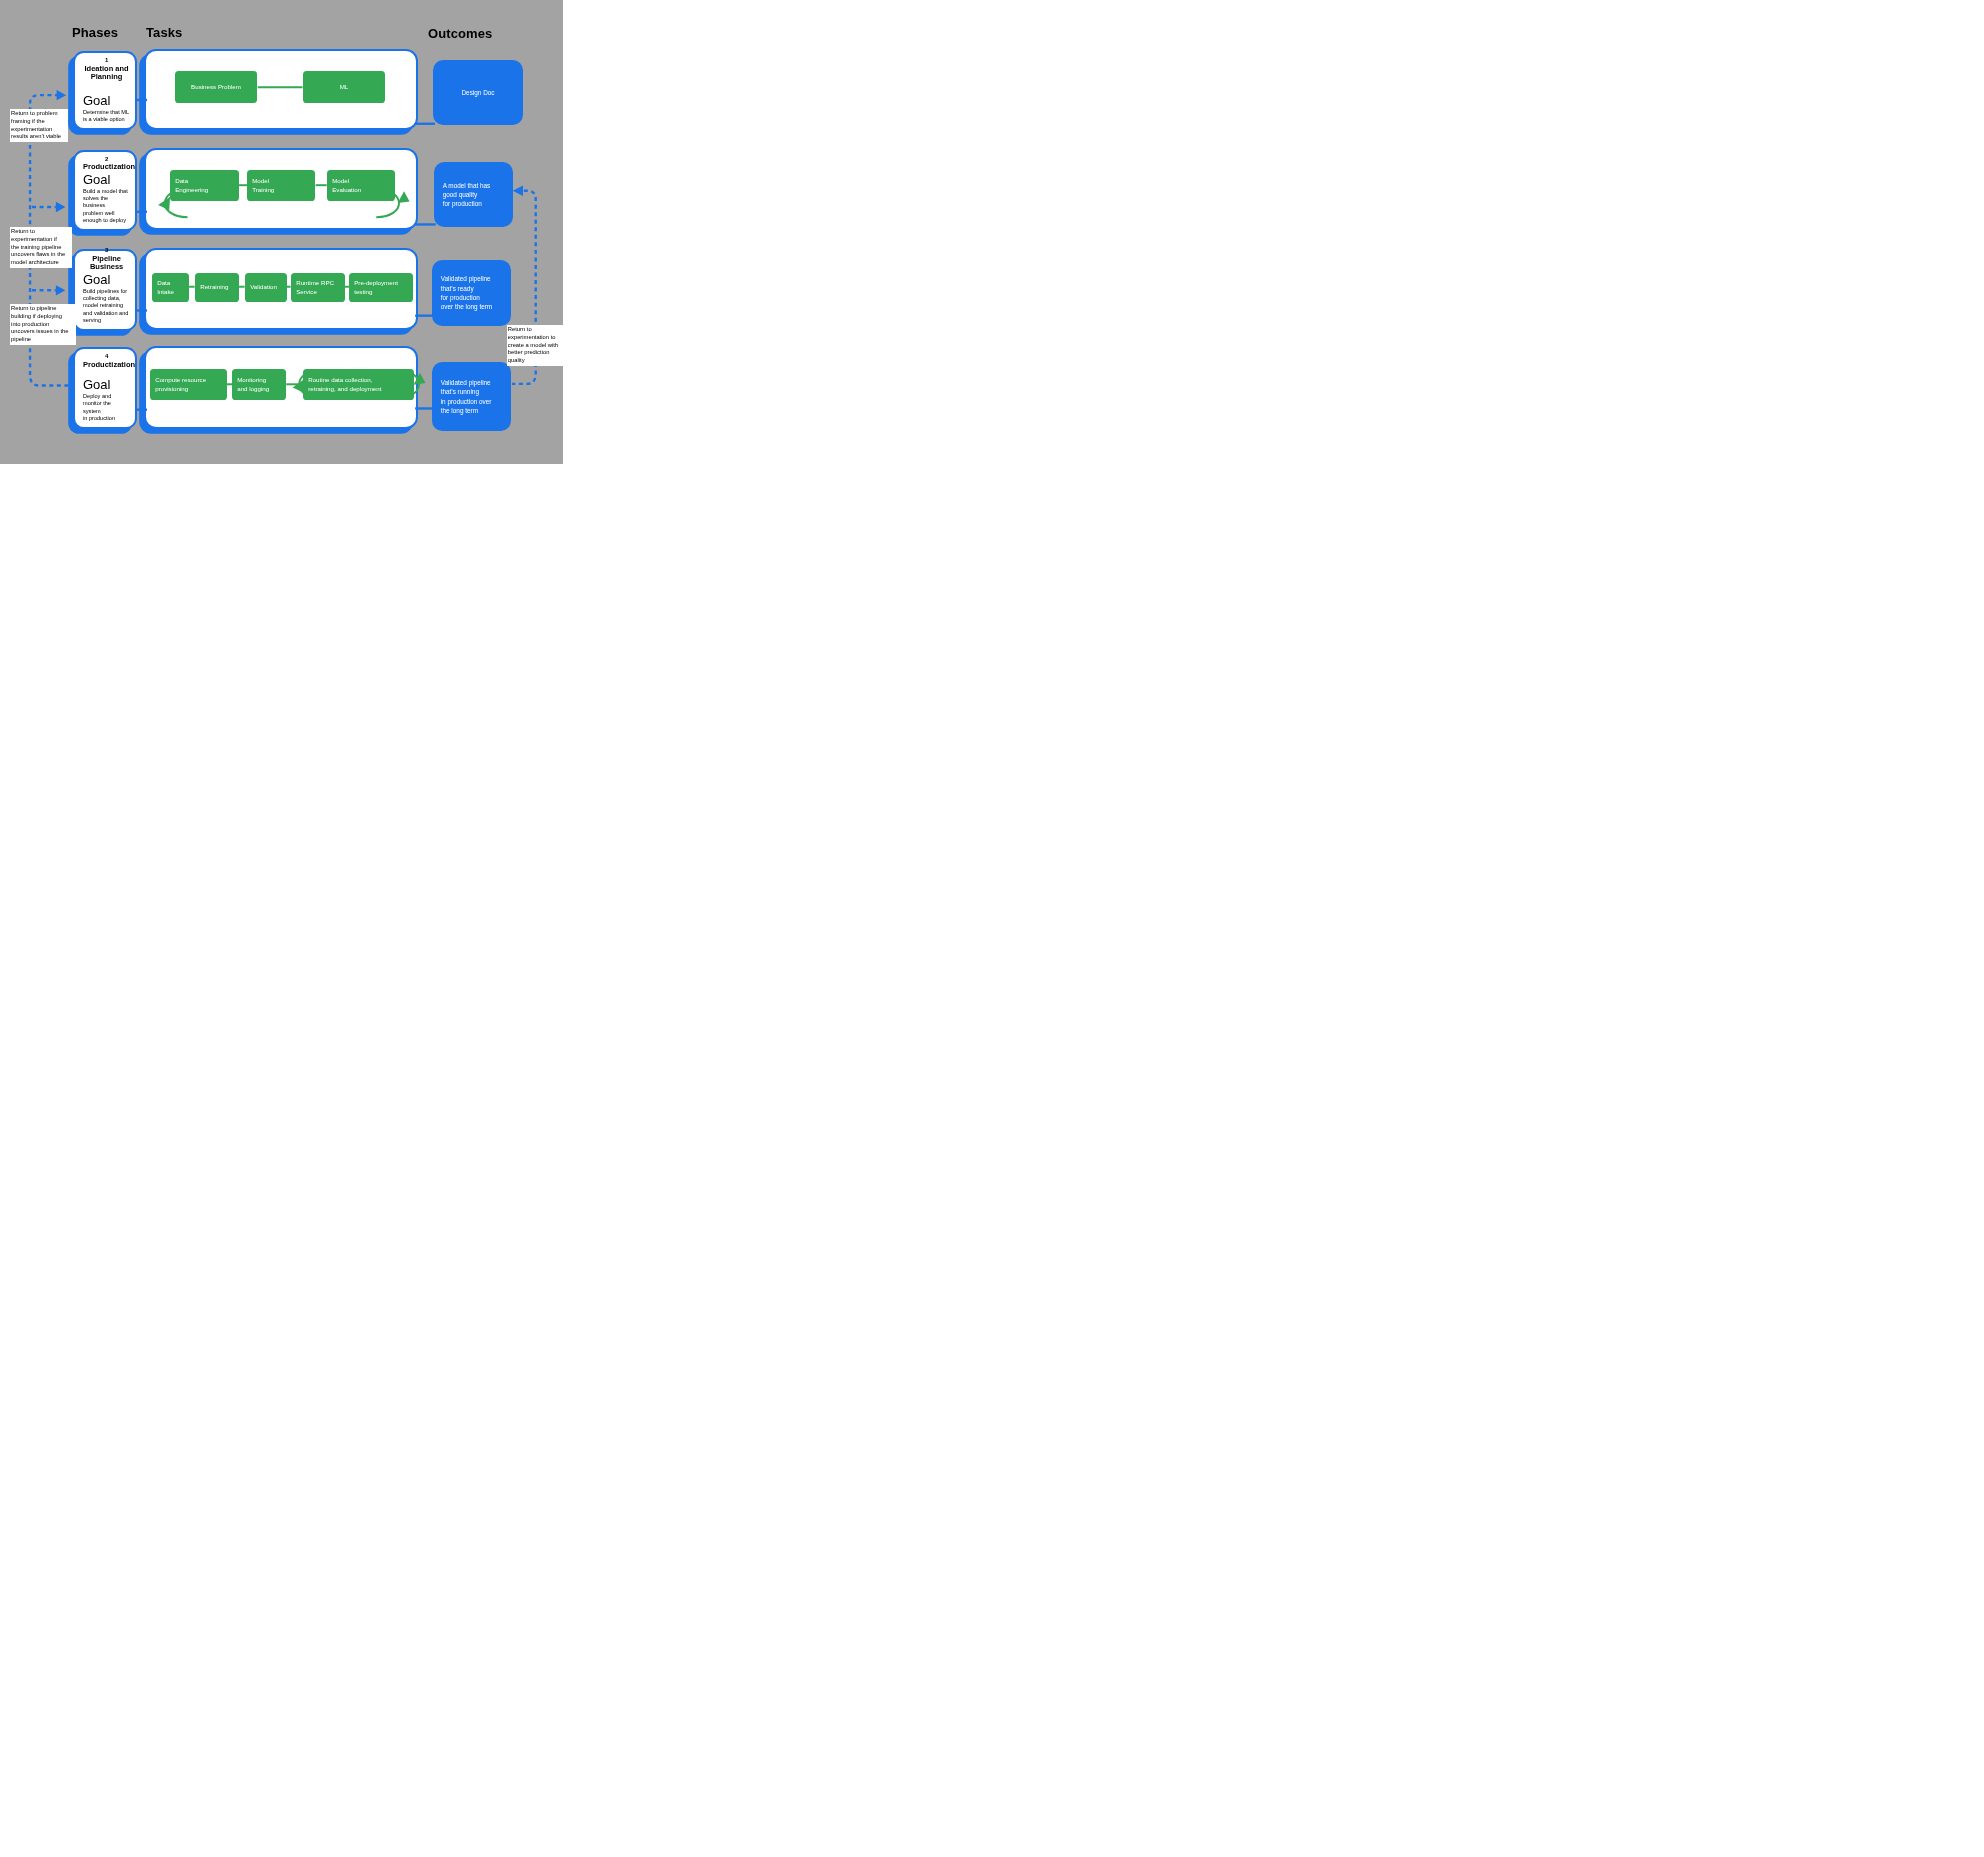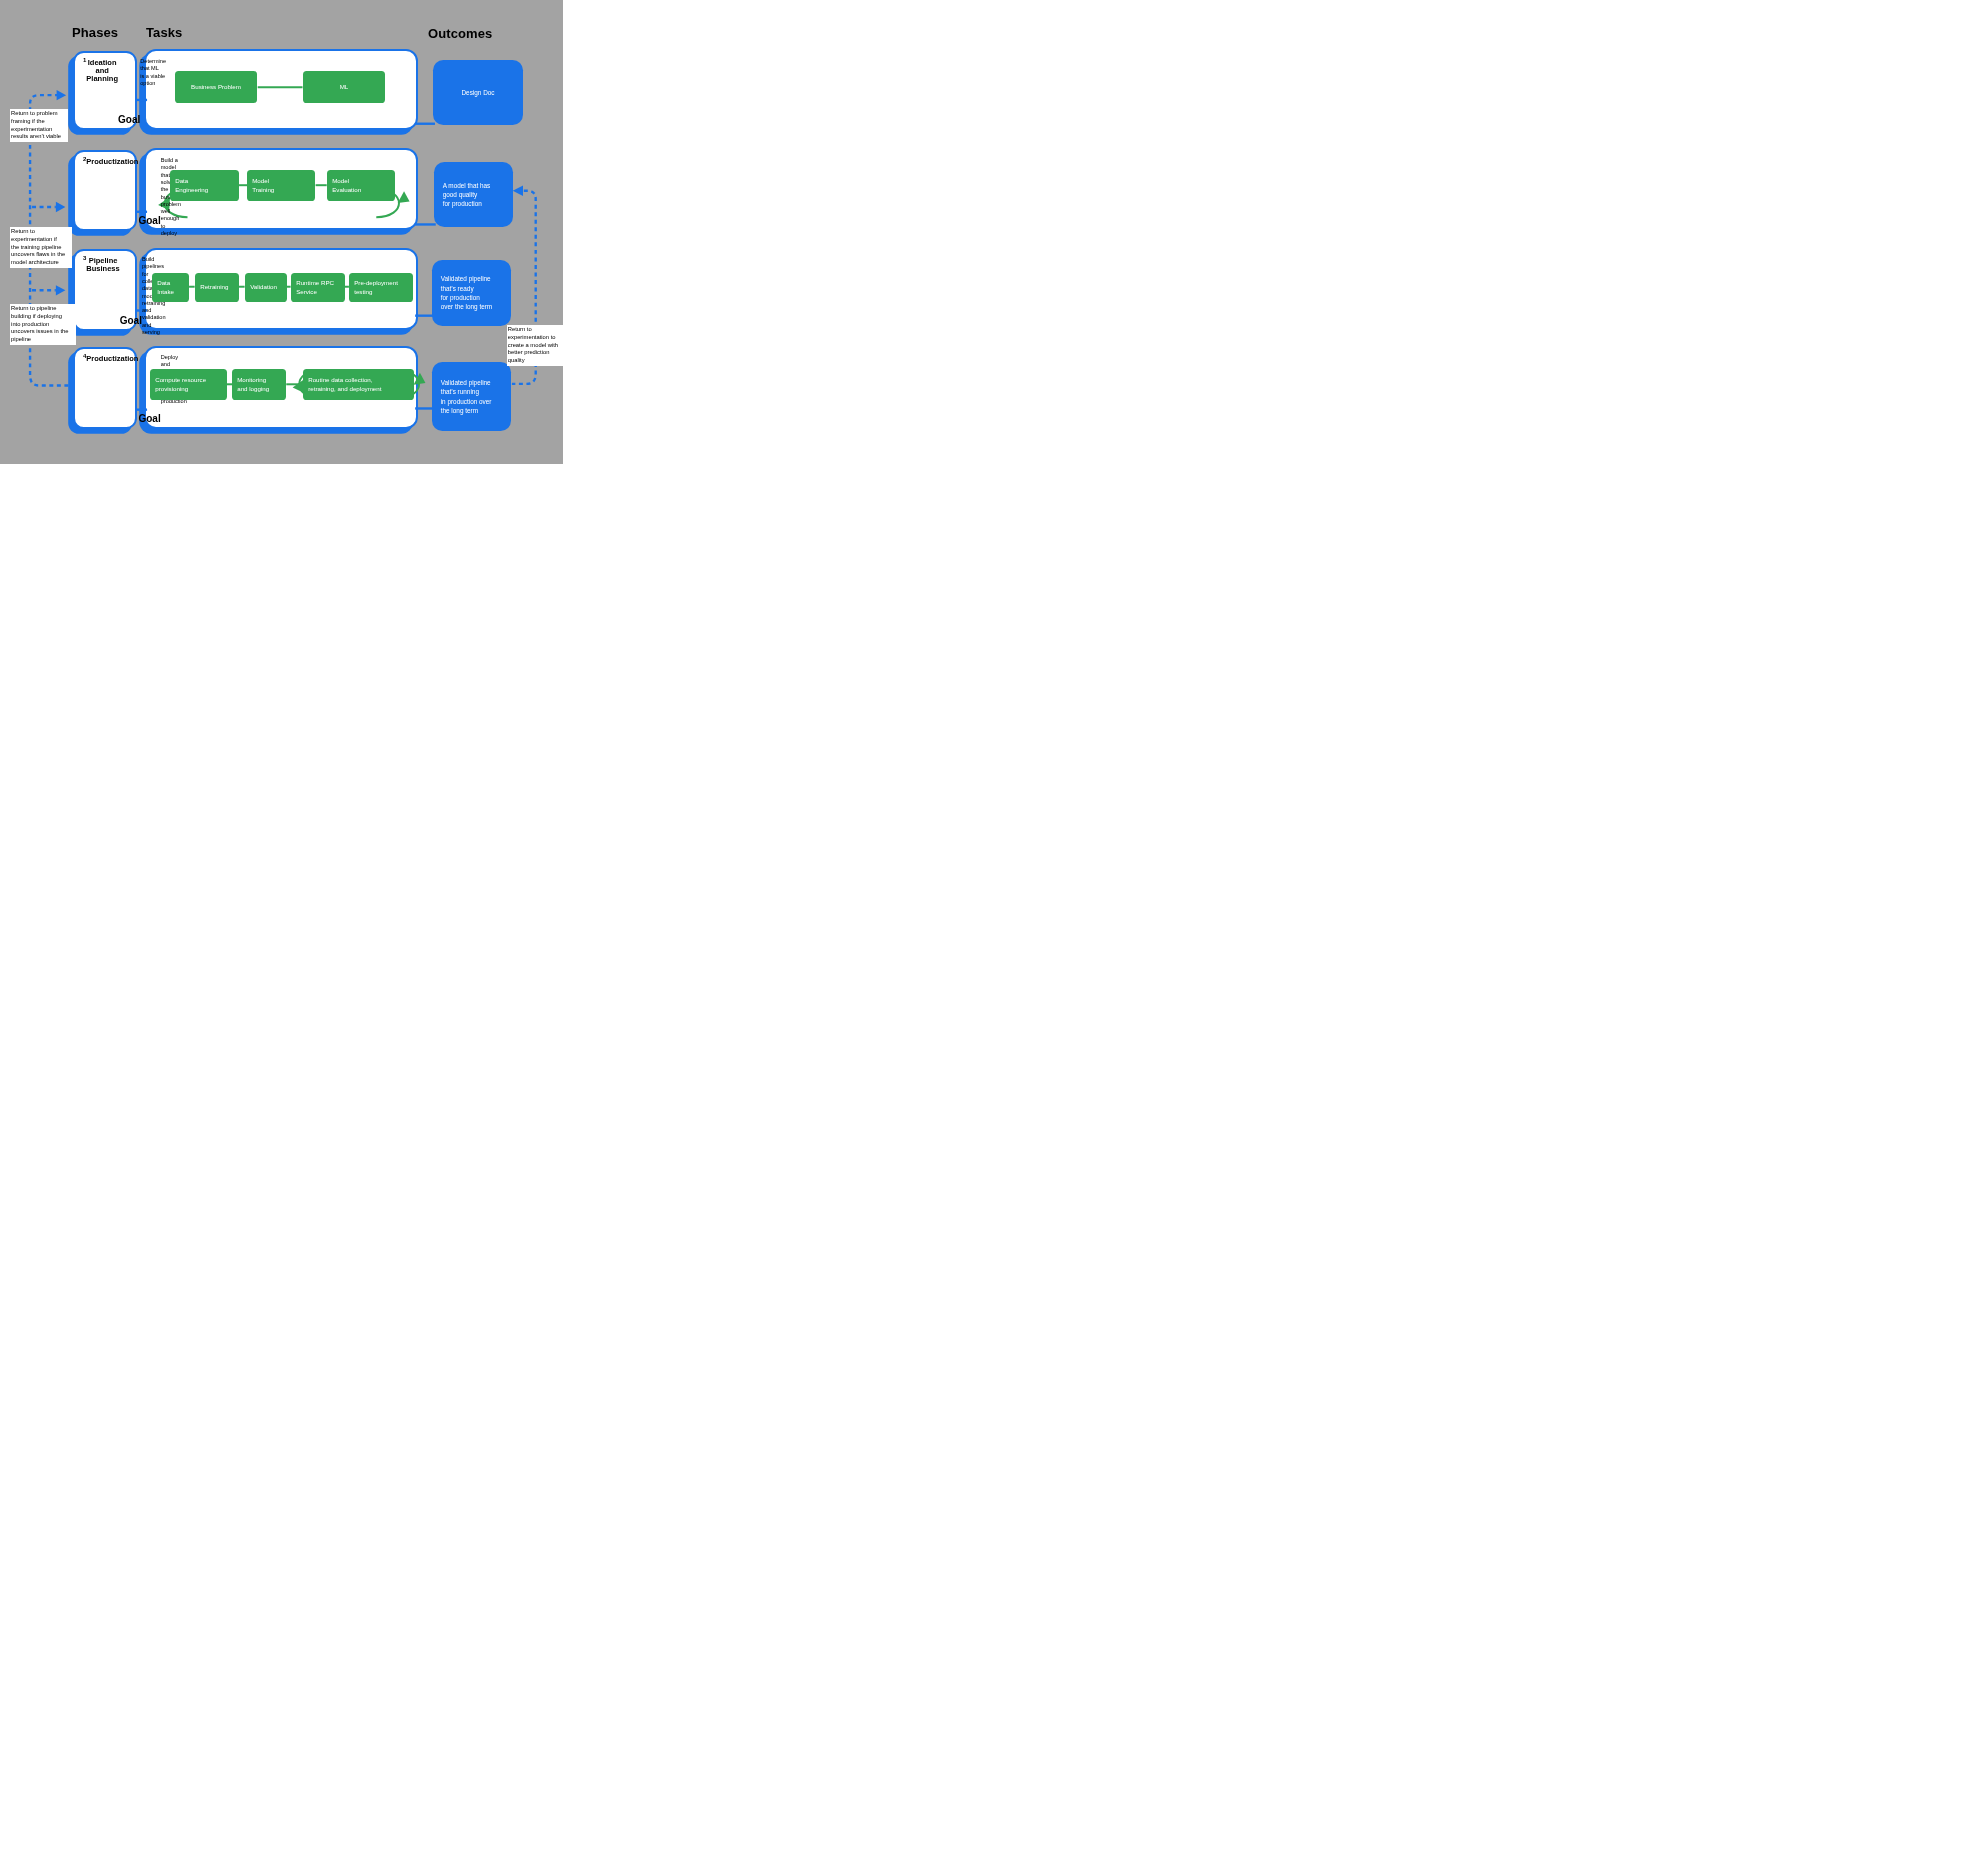--- a/index.html
+++ b/index.html
@@ -8,24 +8,24 @@
 
   .hdr{position:absolute;font-size:13px;font-weight:bold;letter-spacing:0.1px;z-index:4;}
 
   .panel{position:absolute;background:#fff;border:2.4px solid #1A73E8;border-radius:12px;
          box-shadow:-4.8px 4.8px 0 0 #1A73E8;z-index:1;box-sizing:border-box;}
 
   svg.overlay{position:absolute;left:0;top:0;z-index:2;pointer-events:none;}
 
   .card{position:absolute;width:64px;background:#fff;border:2.4px solid #1A73E8;border-radius:10.7px;
         box-shadow:-4.8px 4.8px 0 0 #1A73E8;z-index:3;box-sizing:border-box;
-        padding:4px 4.8px 3.2px 8px;display:flex;flex-direction:row;}
+        padding:4px 4.8px 3.2px 8px;display:flex;flex-direction:column;justify-content:flex-end;}
   .card .num{font-size:6px;font-weight:bold;text-align:center;width:100%;}
   .card .title{font-size:7.5px;font-weight:bold;text-align:center;line-height:1.12;margin-top:1.6px;}
-  .card .goal-h{font-size:10px;font-weight:bold;margin-top:auto;}
+  .card .goal-h{font-size:13px;font-weight:normal;margin-top:auto;}
   .card .goal{font-size:5.6px;line-height:1.3;white-space:pre-line;margin-top:1.2px;margin-bottom:1.6px;}
 
   .gbox{position:absolute;background:#34A853;color:#fff;border-radius:3.6px;z-index:3;
         display:flex;align-items:center;font-size:6.2px;line-height:1.35;
         white-space:pre-line;padding:0 5.2px;box-sizing:border-box;}
   .gbox.center{justify-content:center;text-align:center;}
 
   .obox{position:absolute;background:#1A73E8;color:#fff;border-radius:10.3px;z-index:3;
         display:flex;align-items:center;font-size:6.4px;line-height:1.45;
         white-space:pre-line;padding:0 8.7px;box-sizing:border-box;}

